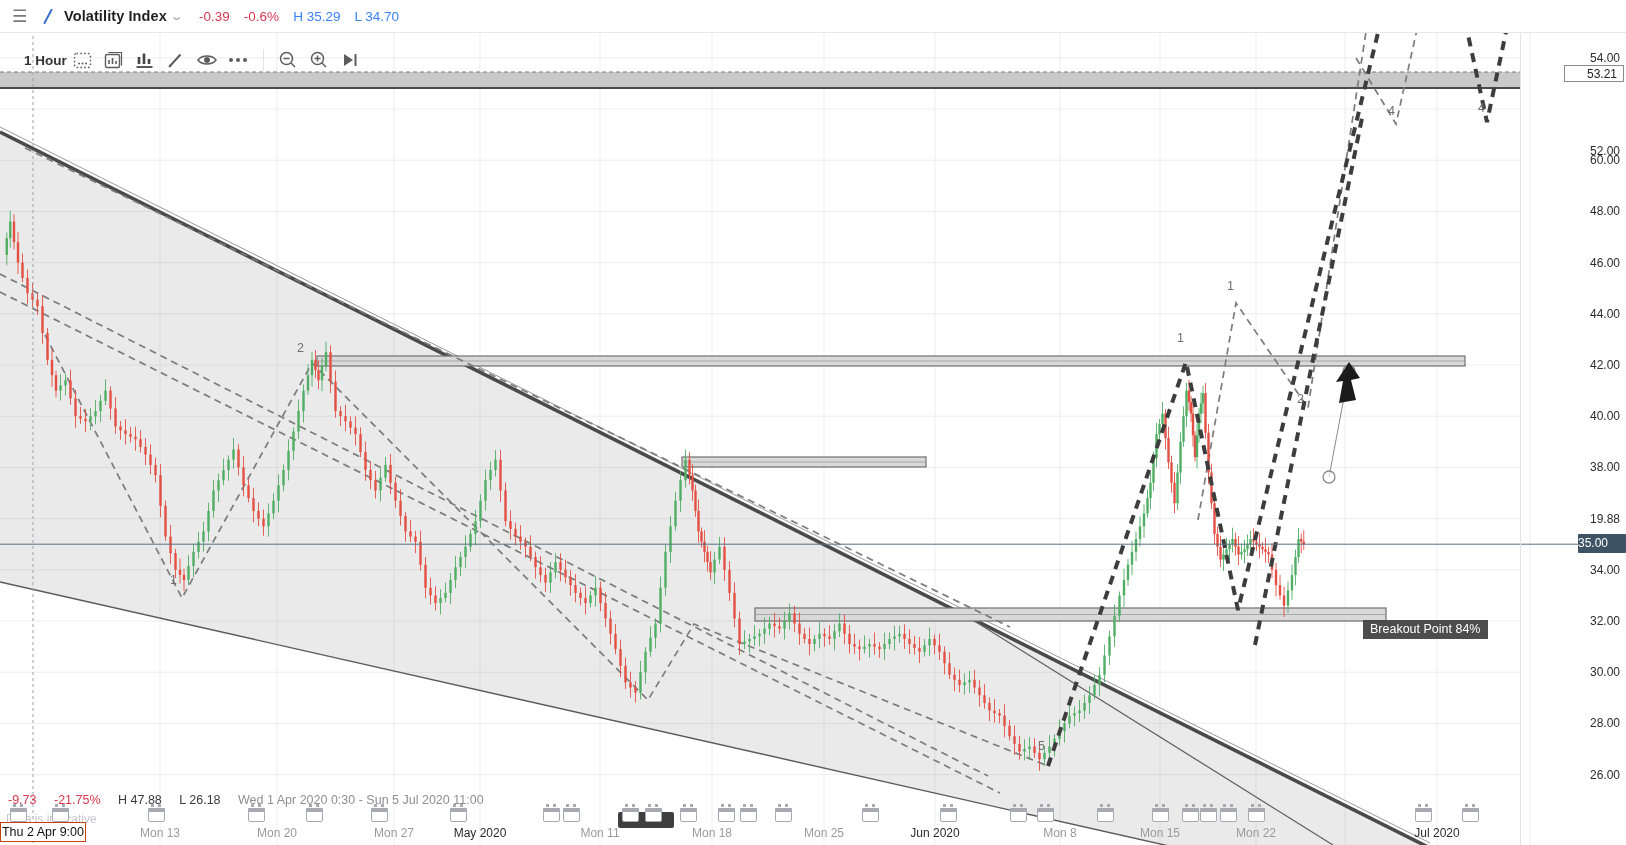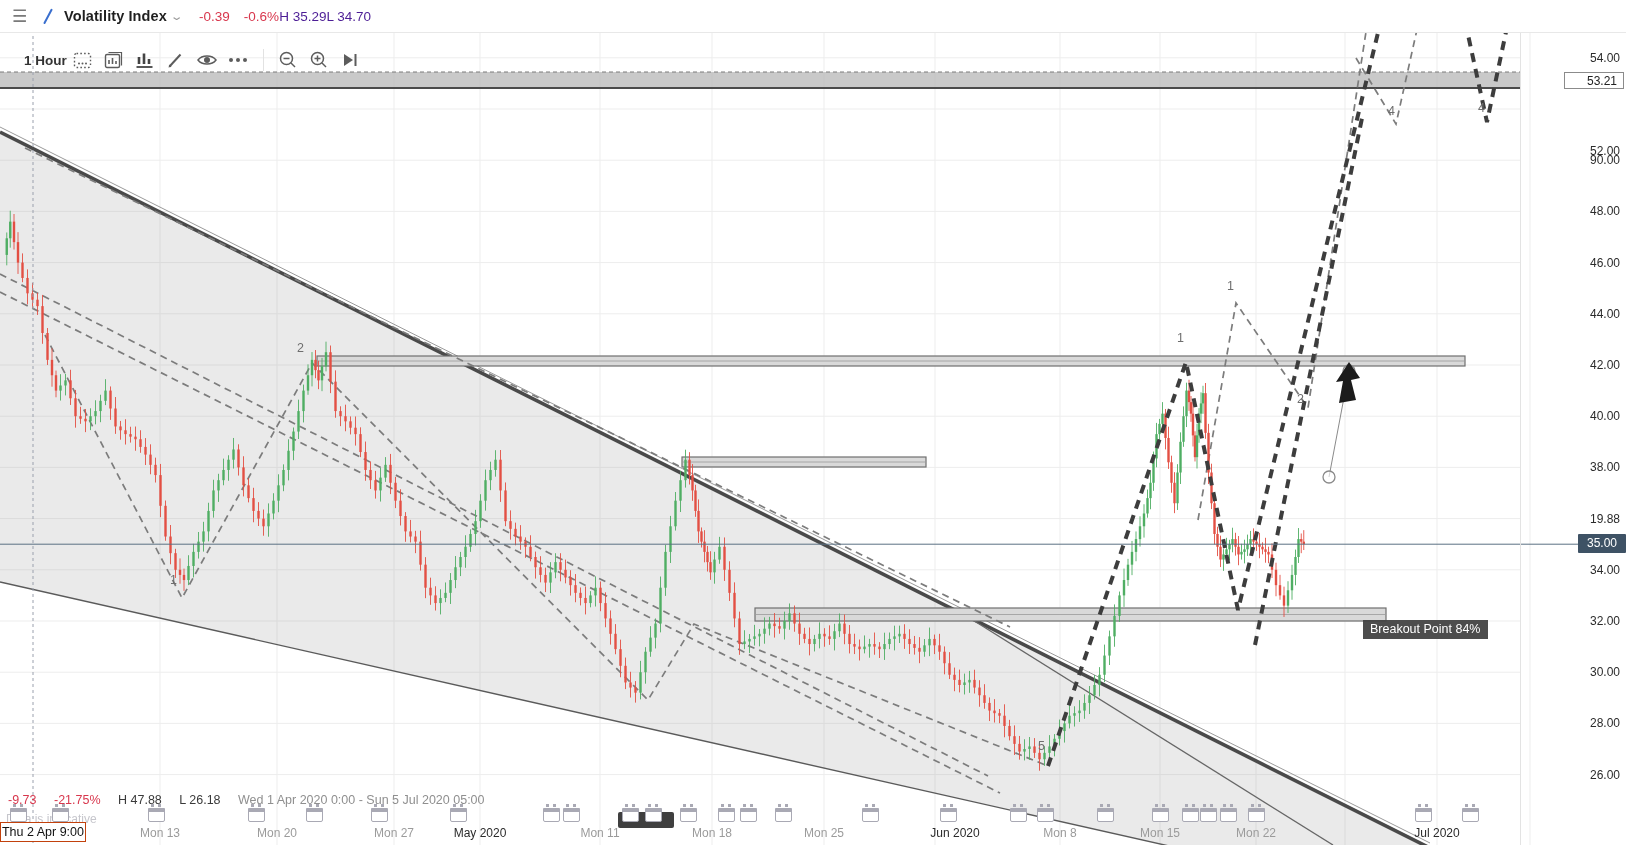--- a/index.html
+++ b/index.html
@@ -8,32 +8,32 @@
   #chart-svg{position:absolute;left:0;top:0;}
   
   .hdr{position:absolute;left:0;top:0;width:1626px;height:32px;background:#fff;border-bottom:1px solid #e8e8e8;display:flex;align-items:center;z-index:30;}
   .hdr .burger{margin-left:12px;width:18px;color:#7a7a7a;font-size:17px;line-height:1;cursor:pointer;}
   .series-ic{width:16px;height:16px;margin-left:10px;position:relative;}
   .series-ic::before{content:"";position:absolute;left:7px;top:0px;width:2.4px;height:17px;background:#3a6fce;transform:rotate(28deg);border-radius:2px;}
   .hdr .ttl{margin-left:8px;font-size:14.5px;font-weight:bold;color:#1f1f1f;letter-spacing:.1px;}
   .hdr .chev{margin-left:5px;color:#9a9a9a;font-size:11px;transform:scaleX(1.5);}
   .hdr .chg{margin-left:18px;font-size:13.5px;}
   .hdr .pct{margin-left:14px;font-size:13.5px;}
-  .hdr .hl{font-size:13.5px;color:#4c1d95;}
+  .hdr .hl{margin-left:14px;font-size:13.5px;color:#3b82f6;}
   
   .tbar{position:absolute;left:0;top:44px;height:32px;display:flex;align-items:center;z-index:25;color:#5c5c5c;}
   .tbar .intv{margin-left:24px;font-size:13.5px;color:#333;font-weight:bold;cursor:pointer;}
   .tb-btn{width:30px;height:28px;margin-left:1px;display:flex;align-items:center;justify-content:center;cursor:pointer;border-radius:3px;}
   .tb-btn:first-of-type{margin-left:14px;}
   .tb-btn svg{display:block;}
   .tb-sep{width:1px;height:22px;background:#e2e2e2;margin:0 8px 0 10px;}
   
   .ylab{position:absolute;left:1548px;width:72px;text-align:right;font-size:12px;color:#2b2b2b;z-index:12;}
   .badge-level{position:absolute;left:1564px;width:60px;height:17px;background:#fff;border:1px solid #8b8b8b;font-size:12px;color:#222;text-align:right;line-height:17px;padding-right:6px;box-sizing:border-box;z-index:14;}
-  .badge-price{position:absolute;left:1578px;width:48px;height:19px;background:#3e5265;color:#fff;font-size:12px;text-align:center;line-height:19px;border-radius:1px;z-index:14;}
+  .badge-price{position:absolute;left:1578px;width:48px;height:19px;background:#3e5265;color:#fff;font-size:12px;text-align:left;line-height:19px;border-radius:1px;z-index:14;}
   .xlab{position:absolute;top:826px;transform:translateX(-50%);font-size:12px;white-space:nowrap;z-index:12;}
   .xlab.minor{color:#9b9b9b;} .xlab.major{color:#2b2b2b;}
   .cal{position:absolute;width:17px;height:14px;border:1.6px solid #a9a9b4;border-radius:2px;background:#fff;box-sizing:border-box;z-index:11;cursor:pointer;}
   .cal::before{content:"";position:absolute;left:-1px;top:-1px;right:-1px;height:4px;background:#a9a9b4;border-radius:1px 1px 0 0;}
   .cal::after{content:"";position:absolute;top:-5px;left:2px;width:3px;height:3px;background:#a9a9b4;box-shadow:7px 0 0 #a9a9b4;}
   .cal-dark{position:absolute;background:#3f3f3f;border-radius:2px;z-index:10;}
   .stats{position:absolute;left:8px;top:793px;font-size:12.5px;white-space:nowrap;z-index:12;}
   .stats .red{color:#d8374d;margin-right:14px;}
   .stats .dk{color:#3a3a3a;margin-right:14px;}
   .stats .rng{color:#8f8f8f;}
@@ -782,27 +782,27 @@
         </svg>
     </div>
     <div class="tb-btn">
       <svg width="18" height="16" viewBox="0 0 18 16">
           <path d="M3 2 L12 8 L3 14 Z" fill="#5c5c5c"></path>
           <rect x="13.5" y="2" width="2" height="12" fill="#5c5c5c"></rect>
         </svg>
     </div>
   </div>
 
-  <div class="badge-level" id="level-badge" style="top: 72px; padding-left: 22px;">53.21</div>
+  <div class="badge-level" id="level-badge" style="top: 65px; padding-left: 22px;">53.21</div>
   <div class="badge-price" id="price-badge" style="top: 534.2px;">35.00</div>
 
   <div id="ylabels">
       <div class="ylab" style="top: 50.8px;">54.00</div>
       <div class="ylab" style="top: 102px; margin-top: 42px;">52.00</div>
-      <div class="ylab" style="top: 153.2px;">90.00</div>
+      <div class="ylab" style="top: 153.2px;">60.00</div>
       <div class="ylab" style="top: 204.4px;">48.00</div>
       <div class="ylab" style="top: 255.6px;">46.00</div>
       <div class="ylab" style="top: 306.8px;">44.00</div>
       <div class="ylab" style="top: 358px;">42.00</div>
       <div class="ylab" style="top: 409.2px;">40.00</div>
       <div class="ylab" style="top: 460.4px;">38.00</div>
       <div class="ylab" style="top: 511.6px;">19.88</div>
       <div class="ylab" style="top: 562.8px;">34.00</div>
       <div class="ylab" style="top: 614px;">32.00</div>
       <div class="ylab" style="top: 665.2px;">30.00</div>
@@ -810,21 +810,21 @@
       <div class="ylab" style="top: 767.6px; text-align: right;">26.00</div>
     </div>
   <div id="xlabels">
       <div class="xlab minor" style="left: 160px;">Mon 13</div>
       <div class="xlab minor" style="left: 277px;">Mon 20</div>
       <div class="xlab minor" style="left: 394px;">Mon 27</div>
       <div class="xlab major" style="left: 480px;">May 2020</div>
       <div class="xlab minor" style="left: 600px;">Mon 11</div>
       <div class="xlab minor" style="left: 712px;">Mon 18</div>
       <div class="xlab minor" style="left: 824px;">Mon 25</div>
-      <div class="xlab major" style="left: 935px; margin-left: 20px;">Jun 2020</div>
+      <div class="xlab major" style="left: 935px;">Jun 2020</div>
       <div class="xlab minor" style="left: 1060px;">Mon 8</div>
       <div class="xlab minor" style="left: 1160px;">Mon 15</div>
       <div class="xlab minor" style="left: 1256px;">Mon 22</div>
       <div class="xlab major" style="left: 1437px;">Jul 2020</div>
     </div>
   <div id="calendars">
       <div class="cal-dark" style="left: 618px; top: 812px; width: 56px; height: 16px;"></div>
       <div class="cal" style="left: 10px; top: 808px;"></div>
       <div class="cal" style="left: 52px; top: 808px;"></div>
       <div class="cal" style="left: 148px; top: 808px;"></div>
@@ -852,18 +852,18 @@
       <div class="cal" style="left: 1248px; top: 808px;"></div>
       <div class="cal" style="left: 1415px; top: 808px;"></div>
       <div class="cal" style="left: 1462px; top: 808px;"></div>
     </div>
 
   <div class="stats">
     <span class="red">-9.73</span>
     <span class="red">-21.75%</span>
     <span class="dk">H 47.88</span>
     <span class="dk">L 26.18</span>
-    <span class="rng">Wed 1 Apr 2020 0:00 - Sun 5 Jul 2020 05:00</span>
+    <span class="rng">Wed 1 Apr 2020 0:30 - Sun 5 Jul 2020 11:00</span>
   </div>
   <div class="watermark">Data is indicative</div>
   <div class="xh-box">Thu 2 Apr 9:00</div>
   <div class="tooltip">Breakout Point 84%</div>
 </div>
 
 </body></html>

